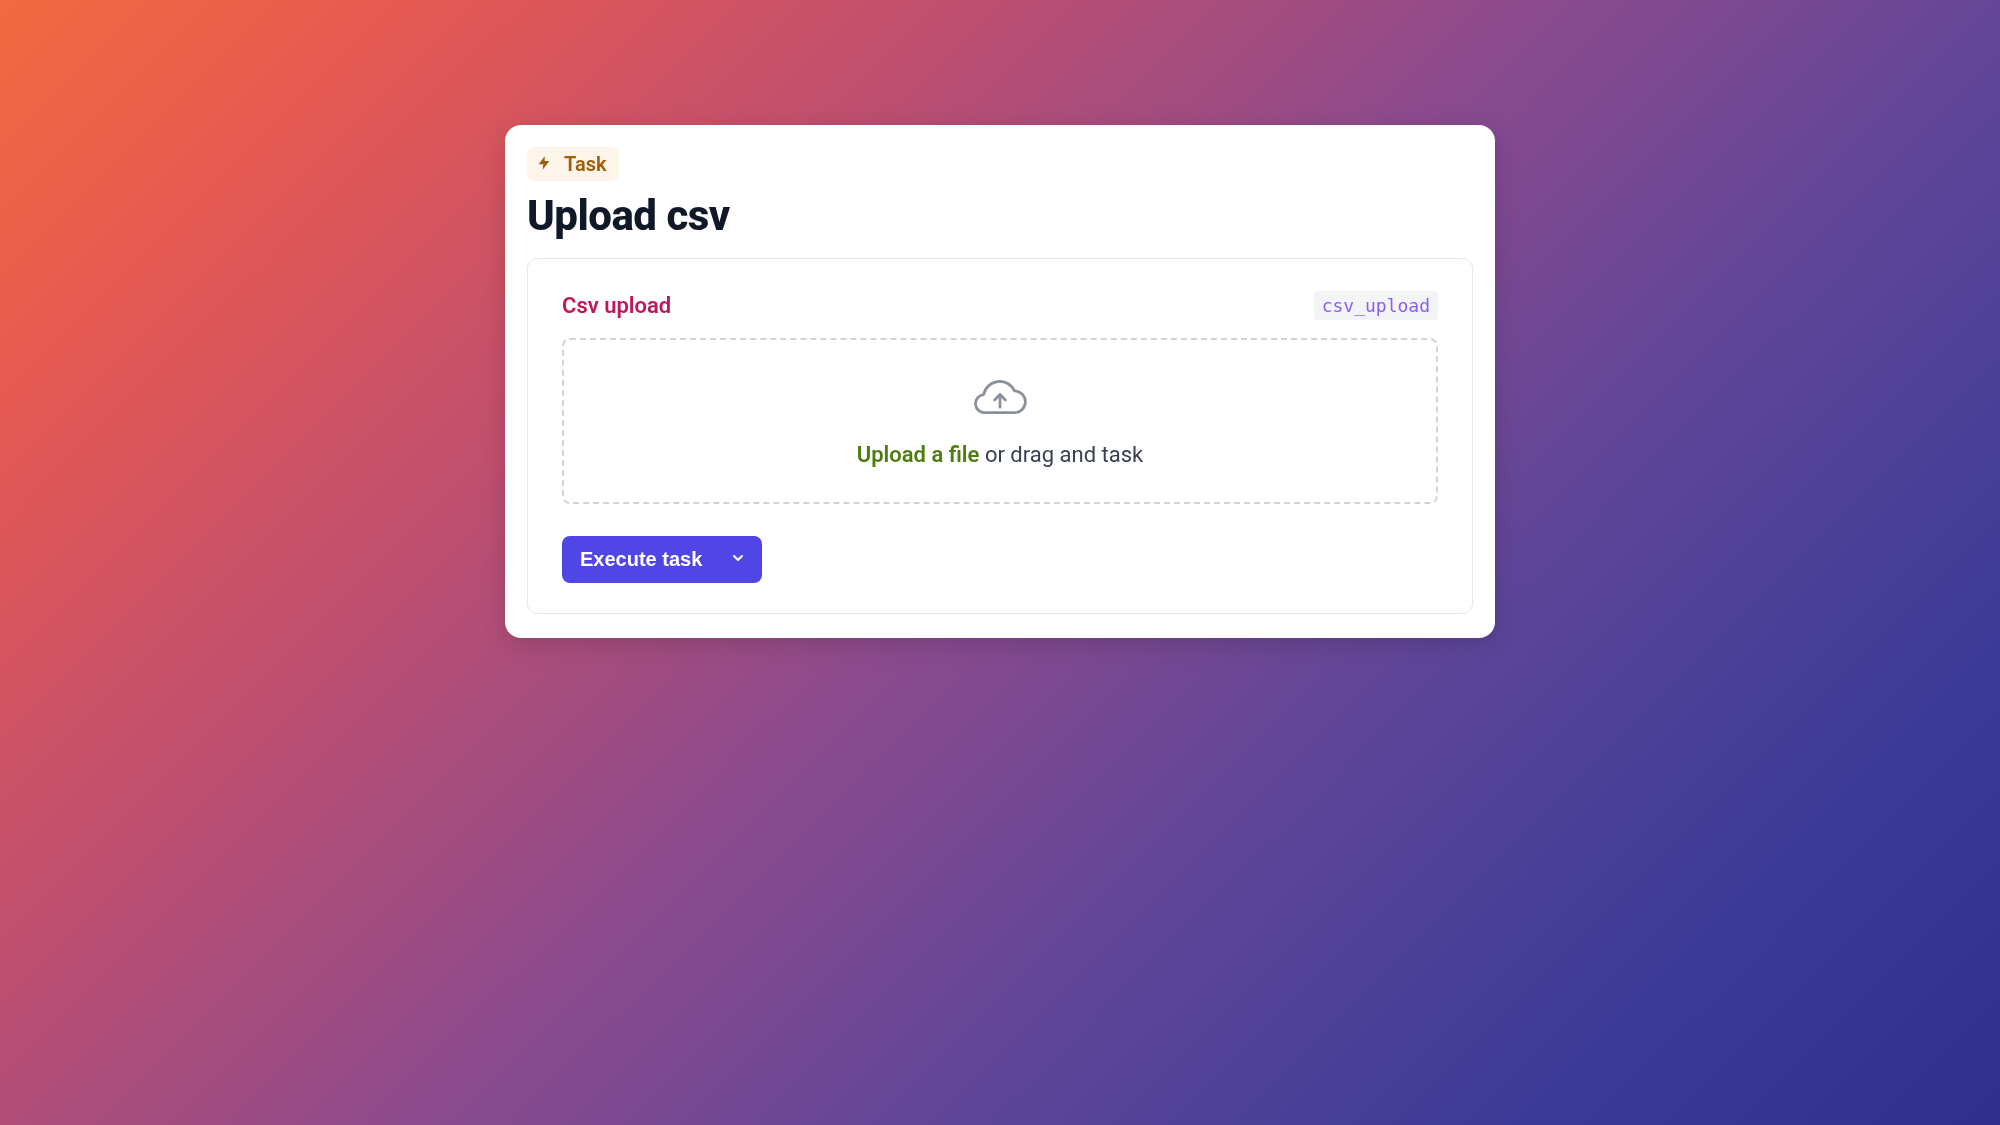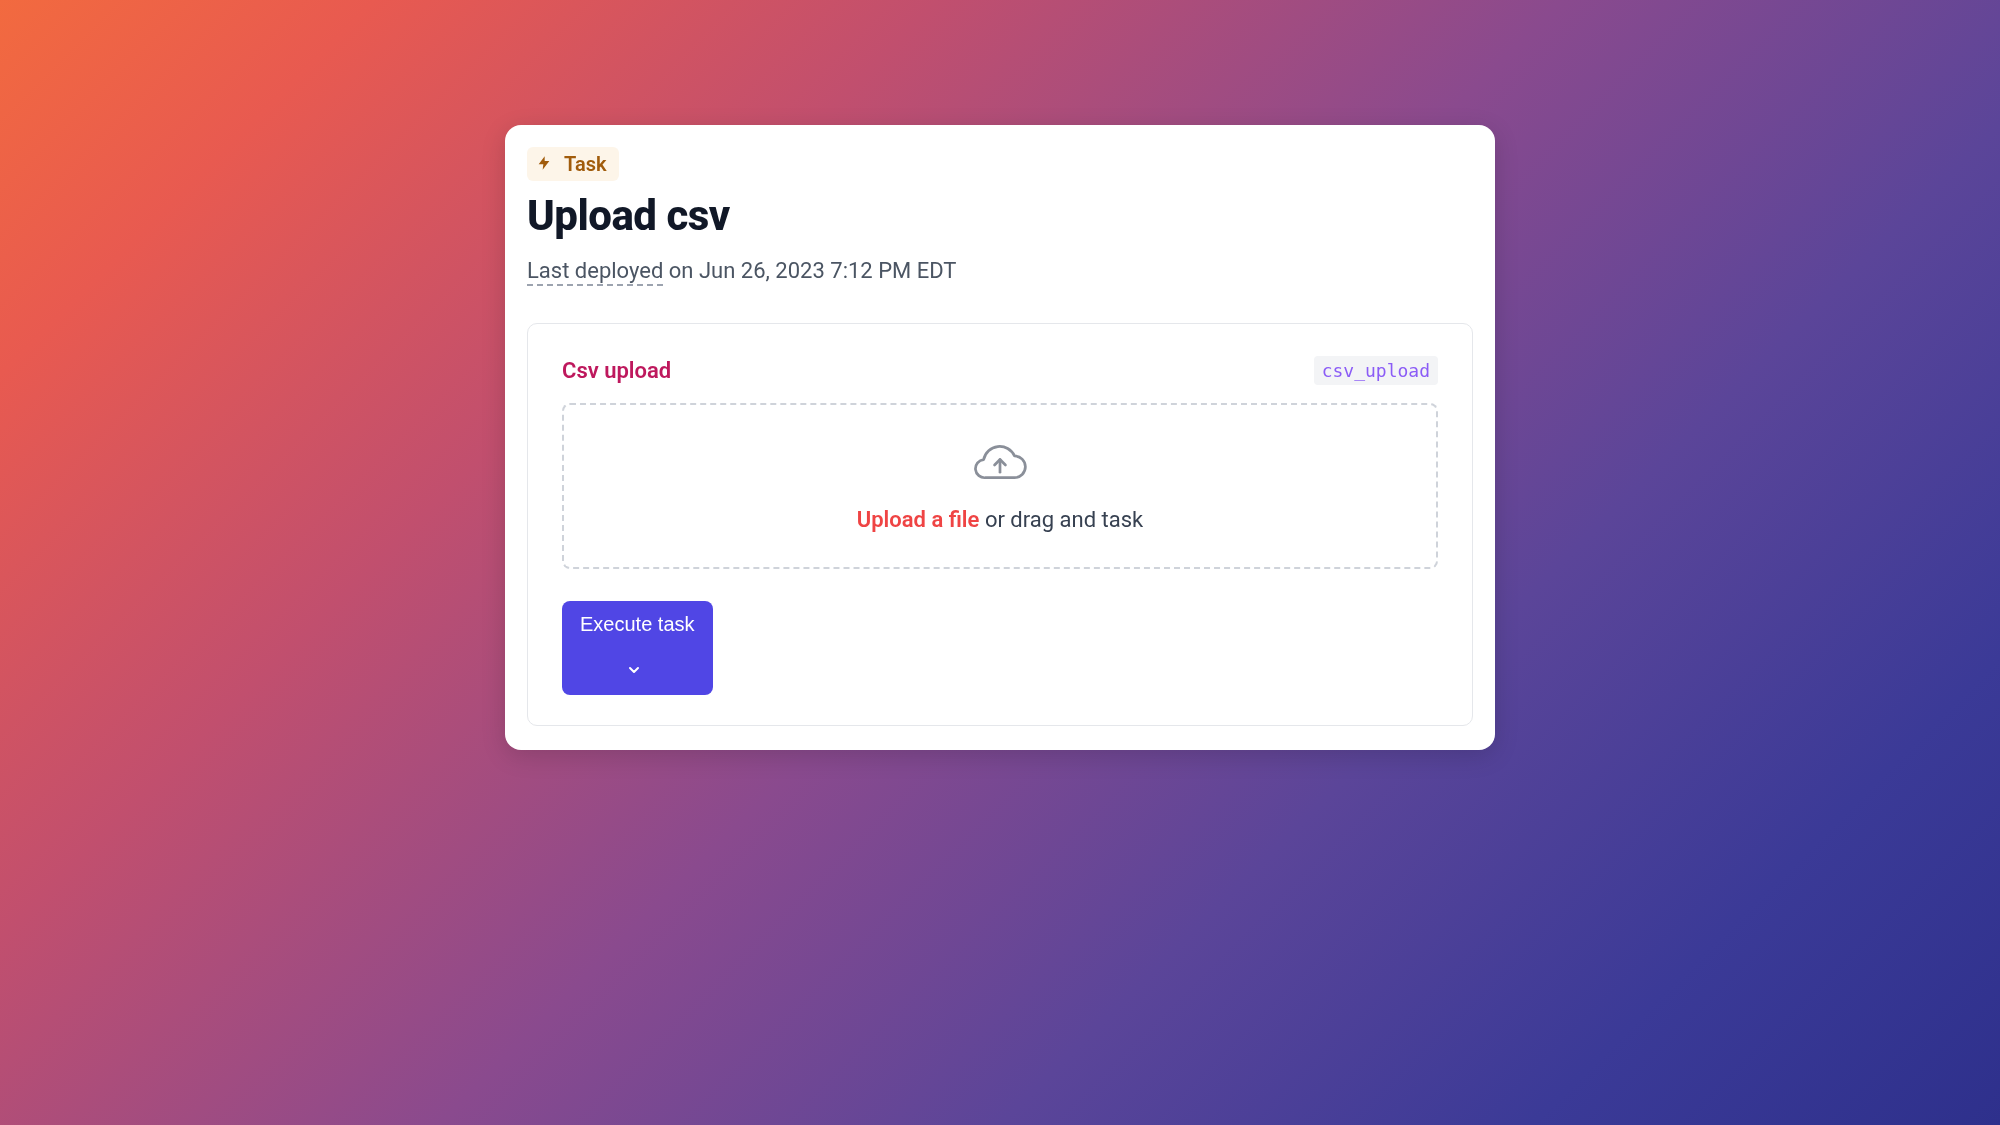--- a/index.html
+++ b/index.html
@@ -78,34 +78,33 @@
     height: 166px;
     display: flex;
     flex-direction: column;
     align-items: center;
     justify-content: center;
     gap: 14px;
     margin-bottom: 32px;
   }
   .dropzone svg { width: 58px; height: 48px; color: #8a8f99; }
   .dz-text { font-size: 22px; color: #374151; }
-  .dz-text .link { color: #ef4444; font-weight: 600; }
+  .dz-text .link { color: #4d7c0f; font-weight: 600; }
   .exec {
     display: inline-flex;
     align-items: center;
     background: #5046e5;
     color: #ffffff;
     font-size: 20px;
-    font-weight: 400;
+    font-weight: 700;
     border: none;
     border-radius: 8px;
     padding: 0;
     overflow: hidden;
     cursor: pointer;
-    flex-direction: column;
   }
   .exec .lbl { padding: 12px 18px; }
   .exec .caret {
     padding: 12px 16px 12px 10px;
     display: flex;
     align-items: center;
   }
   .exec .caret svg { width: 16px; height: 16px; }
 </style>
 </head>
@@ -117,25 +116,20 @@
     <span>
       <svg viewBox="0 0 24 24" fill="#a15c0c">
           <path d="M13 2 L4 14 H11 L10 22 L20 9 H13 Z"></path>
         </svg>
     </span>
     <span>Task</span>
   </div>
 
   <h1 class="title">Upload csv</h1>
 
-  <div class="meta">
-    <span class="dotted">Last deployed</span>
-    <span>on</span>
-    <span>Jun 26, 2023 7:12 PM EDT</span>
-  </div>
 
   <div class="panel">
     <div class="field-head">
       <div class="field-label">Csv upload</div>
       <div class="slug">csv_upload</div>
     </div>
 
     <div class="dropzone">
       <span>
         <svg viewBox="0 0 64 48" fill="none" stroke="currentColor" stroke-width="3" stroke-linecap="round" stroke-linejoin="round">

